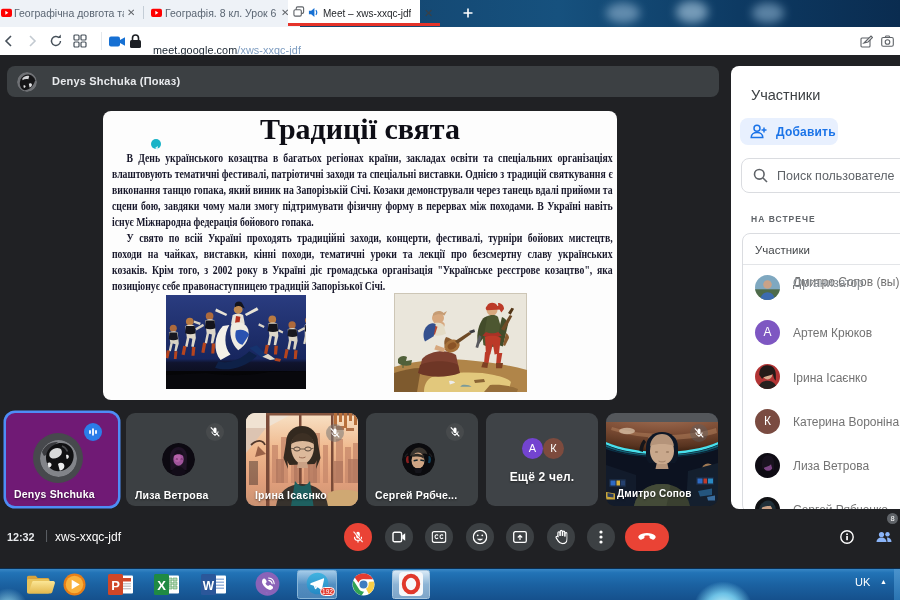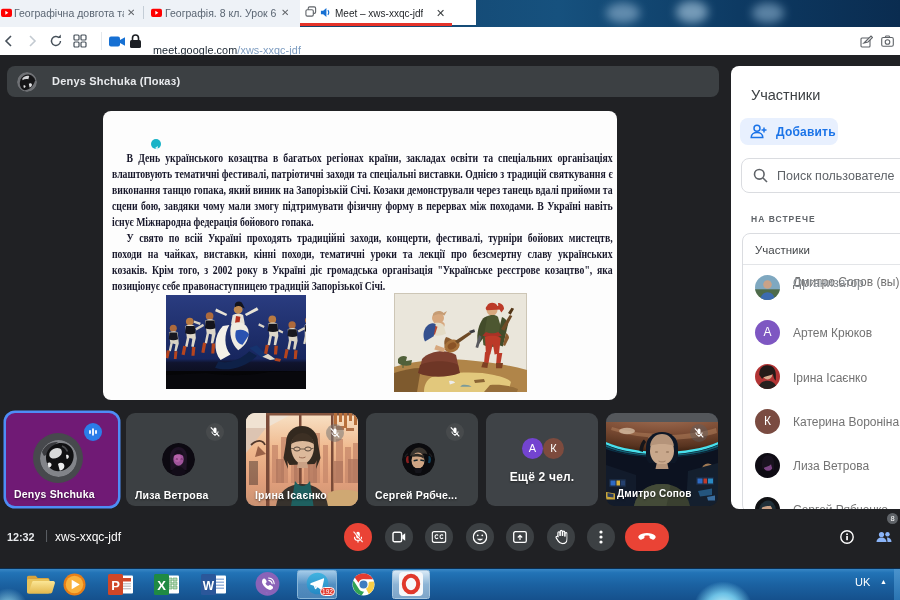--- a/index.html
+++ b/index.html
@@ -7,21 +7,21 @@
   #screen { position:relative; width:900px; height:600px; overflow:hidden; background:#202124; }
   .abs { position:absolute; }
 
   
   #tabbar { position:absolute; left:0; top:0; width:900px; height:27px; overflow:hidden;
     background:linear-gradient(90deg,#0f3c66 0%,#144670 40%,#16517e 62%,#0d3a63 82%,#0a2c50 100%); }
   #tabbar .lightzone { position:absolute; left:0; top:0; width:300px; height:27px; background:#eef2f7; }
   .blob { position:absolute; border-radius:50%; filter:blur(5px); }
   .tab { position:absolute; top:0; height:25px; font-size:10.5px; color:#5a6572; }
   .tabsep { position:absolute; top:6px; width:1px; height:13px; background:#c4cdd6; }
-  #activetab { position:absolute; left:300px; top:0; width:176px; height:25px; background:#fff; }
+  #activetab { position:absolute; left:288px; top:0; width:132px; height:25px; background:#fff; }
   #activetab .redline { position:absolute; left:0px; top:23px; width:152px; height:2.5px; background:#e5332a; }
   .tabtxt { position:absolute; top:7px; white-space:nowrap; overflow:hidden; }
   .xclose { position:absolute; top:7px; font-size:10px; color:#5f6368; }
 
   #addressbar { position:absolute; left:0; top:27px; width:900px; height:28px; background:#ffffff; }
   .urltxt { position:absolute; left:153px; top:17px; font-size:10.8px; color:#2c3a47; letter-spacing:0.1px; }
 
   
   #meet { position:absolute; left:0; top:55px; width:900px; height:513px; background:#202124; }
 
@@ -156,20 +156,21 @@
             <circle cx="11" cy="11" r="11" fill="#6f7175"></circle>
             <path d="M4 8c2-4 6-6 10-5 3 .8 5 3 6 6-2 7-7 11-12 11-3-1-5-4-5-8z" fill="#151517"></path>
             <path d="M6 7c2-2.5 5-3.5 7.5-2.5l-1 3.5c-2-.8-4.5-.4-6.5 1z" fill="#d2d3d5"></path>
             <path d="M13 13c1.2-1.2 3-.8 3.4.6.4 1.6-.8 3.4-2.6 3.4zM7 15c.8-.8 2-.6 2.4.4.3 1-.6 2.2-1.8 2.2z" fill="#e2e3e4"></path>
           </svg>
       </div>
       <div class="pname">Denys Shchuka (Показ)</div>
     </div>
 
     <div id="slide">
+      <h1>Традиції свята</h1>
       <div class="abs" style="left:47.5px;top:27.5px;width:10px;height:10px;border-radius:50%;background:#18b3c7;">
         <svg width="10" height="10" viewBox="0 0 10 10">
             <path d="M6.8 3L4 5l2.8 2z" fill="#d6f3f6"></path>
           </svg>
       </div>
       <div id="slidetext">
         <div class="jl ind">В День українського козацтва в багатьох регіонах країни, закладах освіти та спеціальних організаціях</div>
         <div class="jl">влаштовують тематичні фестивалі, патріотичні заходи та спеціальні виставки. Однією з традицій святкування є</div>
         <div class="jl">виконання танцю гопака, який виник на Запорізькій Січі. Козаки демонстрували через танець вдалі прийоми та</div>
         <div class="jl">сцени бою, завдяки чому мали змогу підтримувати фізичну форму в перервах між походами. В Україні навіть</div>

